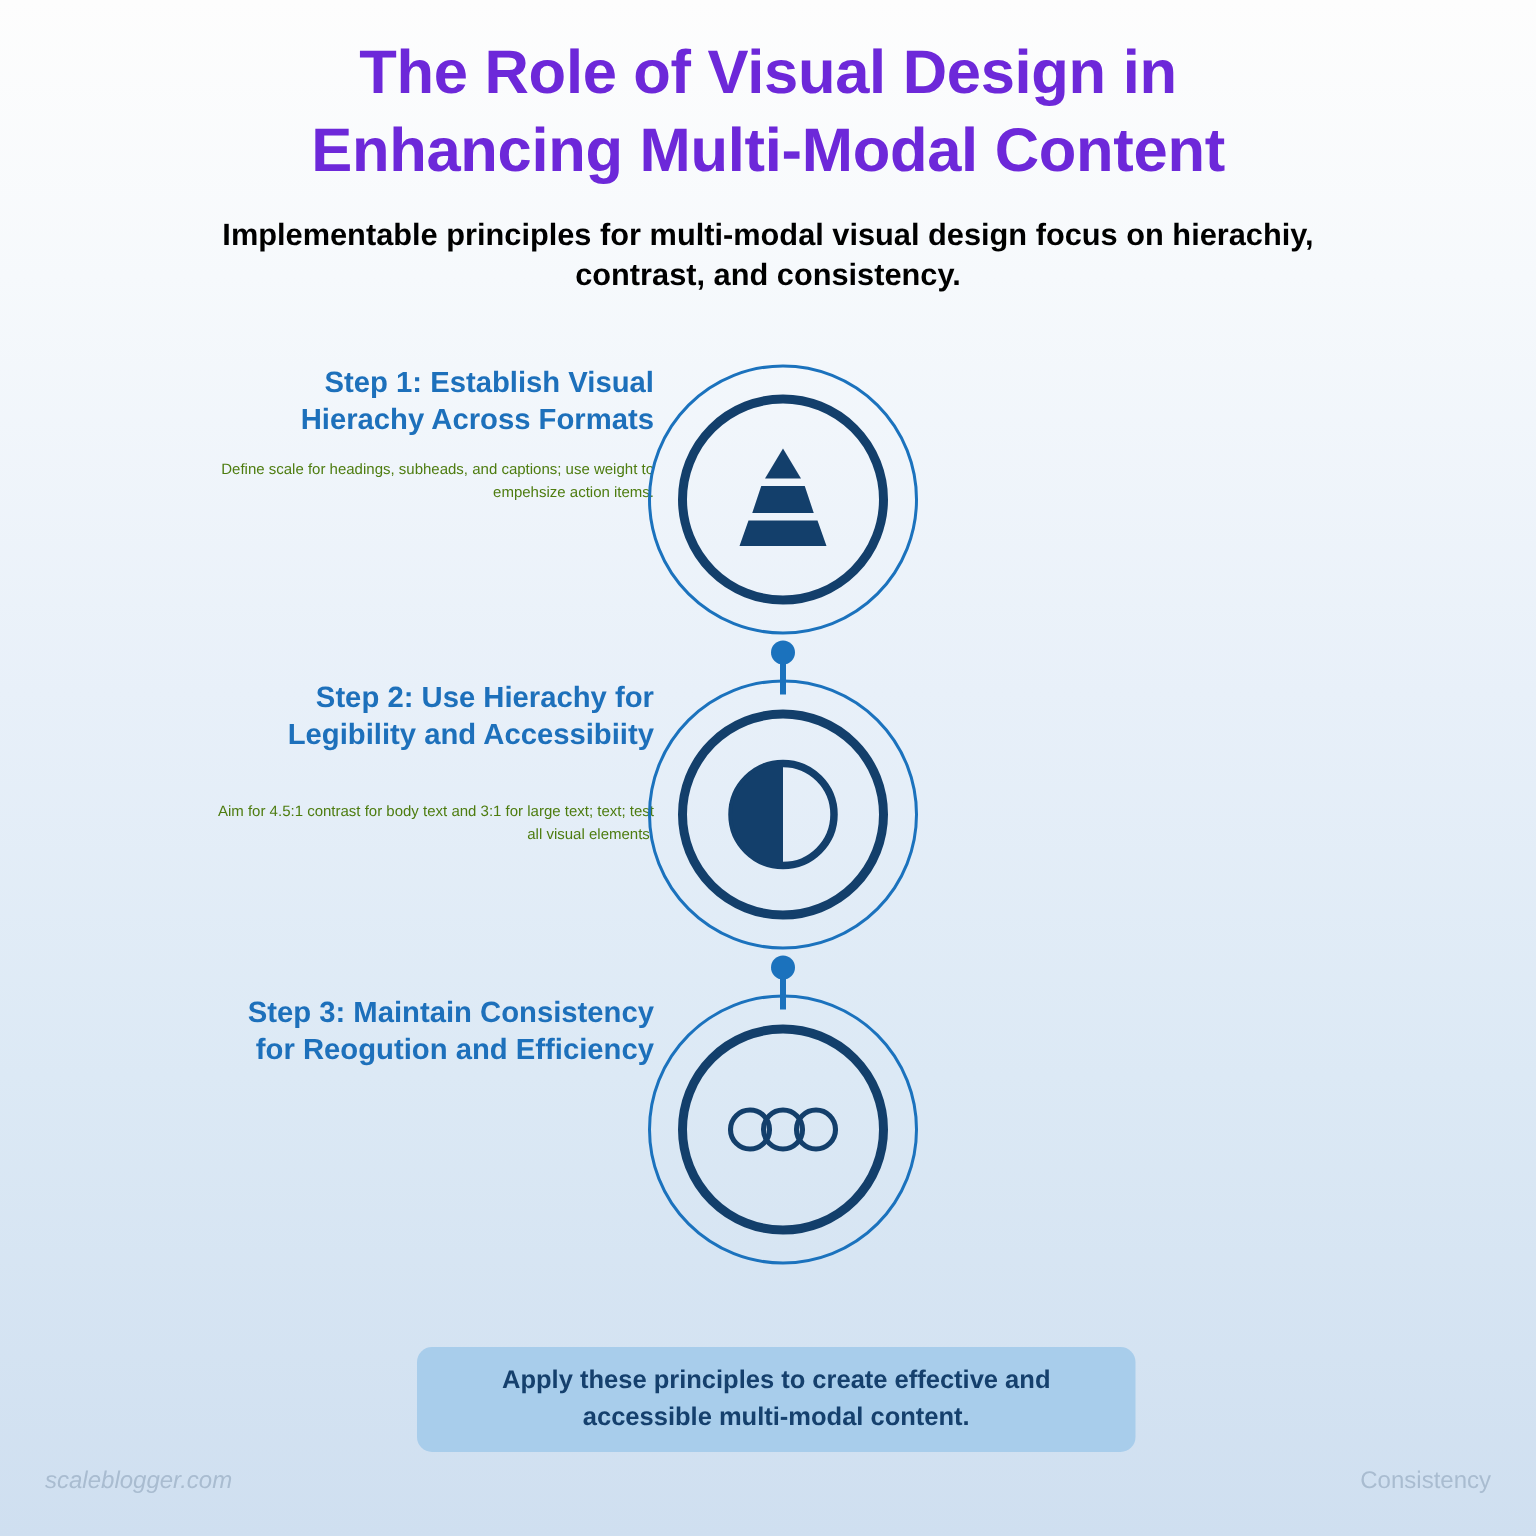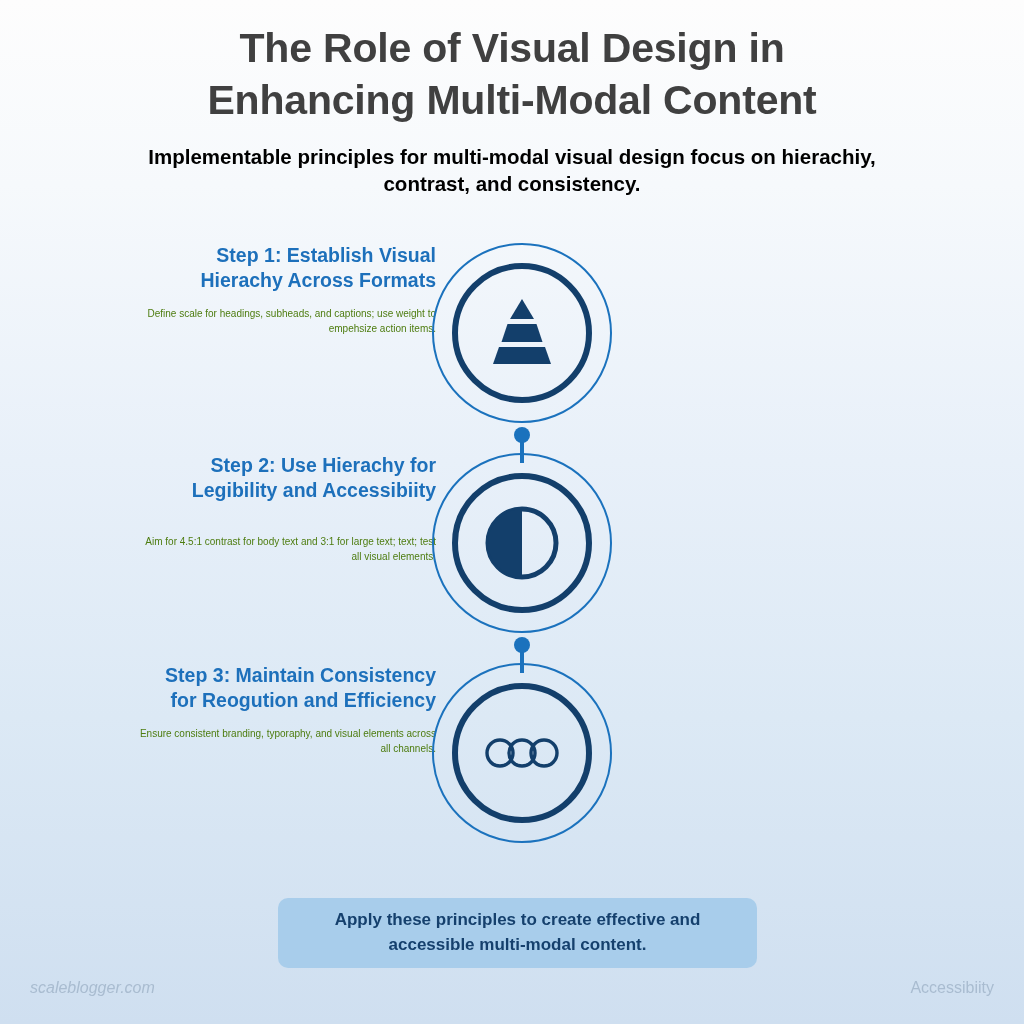--- a/index.html
+++ b/index.html
@@ -25,21 +25,21 @@
   .header {
     position: absolute;
     top: 22px;
     left: 0;
     width: 1024px;
     text-align: center;
   }
   .title {
     font-size: 41px;
     font-weight: bold;
-    color: #404040;
+    color: #6d28d9;
     line-height: 1.28;
     letter-spacing: -0.2px;
     margin: 0 auto;
     width: 790px;
   }
   .subtitle {
     margin: 16px auto 0 auto;
     width: 730px;
     font-size: 20.5px;
     font-weight: bold;
@@ -225,21 +225,20 @@
       </div>
       <div class="connector" style="top:184px;">
         <div class="line"></div>
         <div class="dot"></div>
       </div>
     </div>
 
     <div class="step-row">
       <div class="step-text">
         <p class="step-heading">Step 3: Maintain Consistency for Reogution and Efficiency</p>
-        <p class="step-body">Ensure consistent branding, typoraphy, and visual elements across all channels.</p>
       </div>
       <div class="node">
         <div class="ring-outer"></div>
         <div class="ring-inner"></div>
         <div class="icon-holder">
           <svg width="76" height="34" viewBox="0 0 76 34">
             <circle cx="16" cy="17" r="13" fill="none" stroke="#133f6b" stroke-width="3.4"></circle>
             <circle cx="38" cy="17" r="13" fill="none" stroke="#133f6b" stroke-width="3.4"></circle>
             <circle cx="60" cy="17" r="13" fill="none" stroke="#133f6b" stroke-width="3.4"></circle>
           </svg>
@@ -247,15 +246,15 @@
       </div>
     </div>
 
   </div>
 
   <div class="cta">
     <span class="cta-text">Apply these principles to create effective and accessible multi-modal content.</span>
   </div>
 
   <div class="footer-left">scaleblogger.com</div>
-  <div class="footer-right">Accessibiity</div>
+  <div class="footer-right">Consistency</div>
 
 </div>
 
 </body></html>

